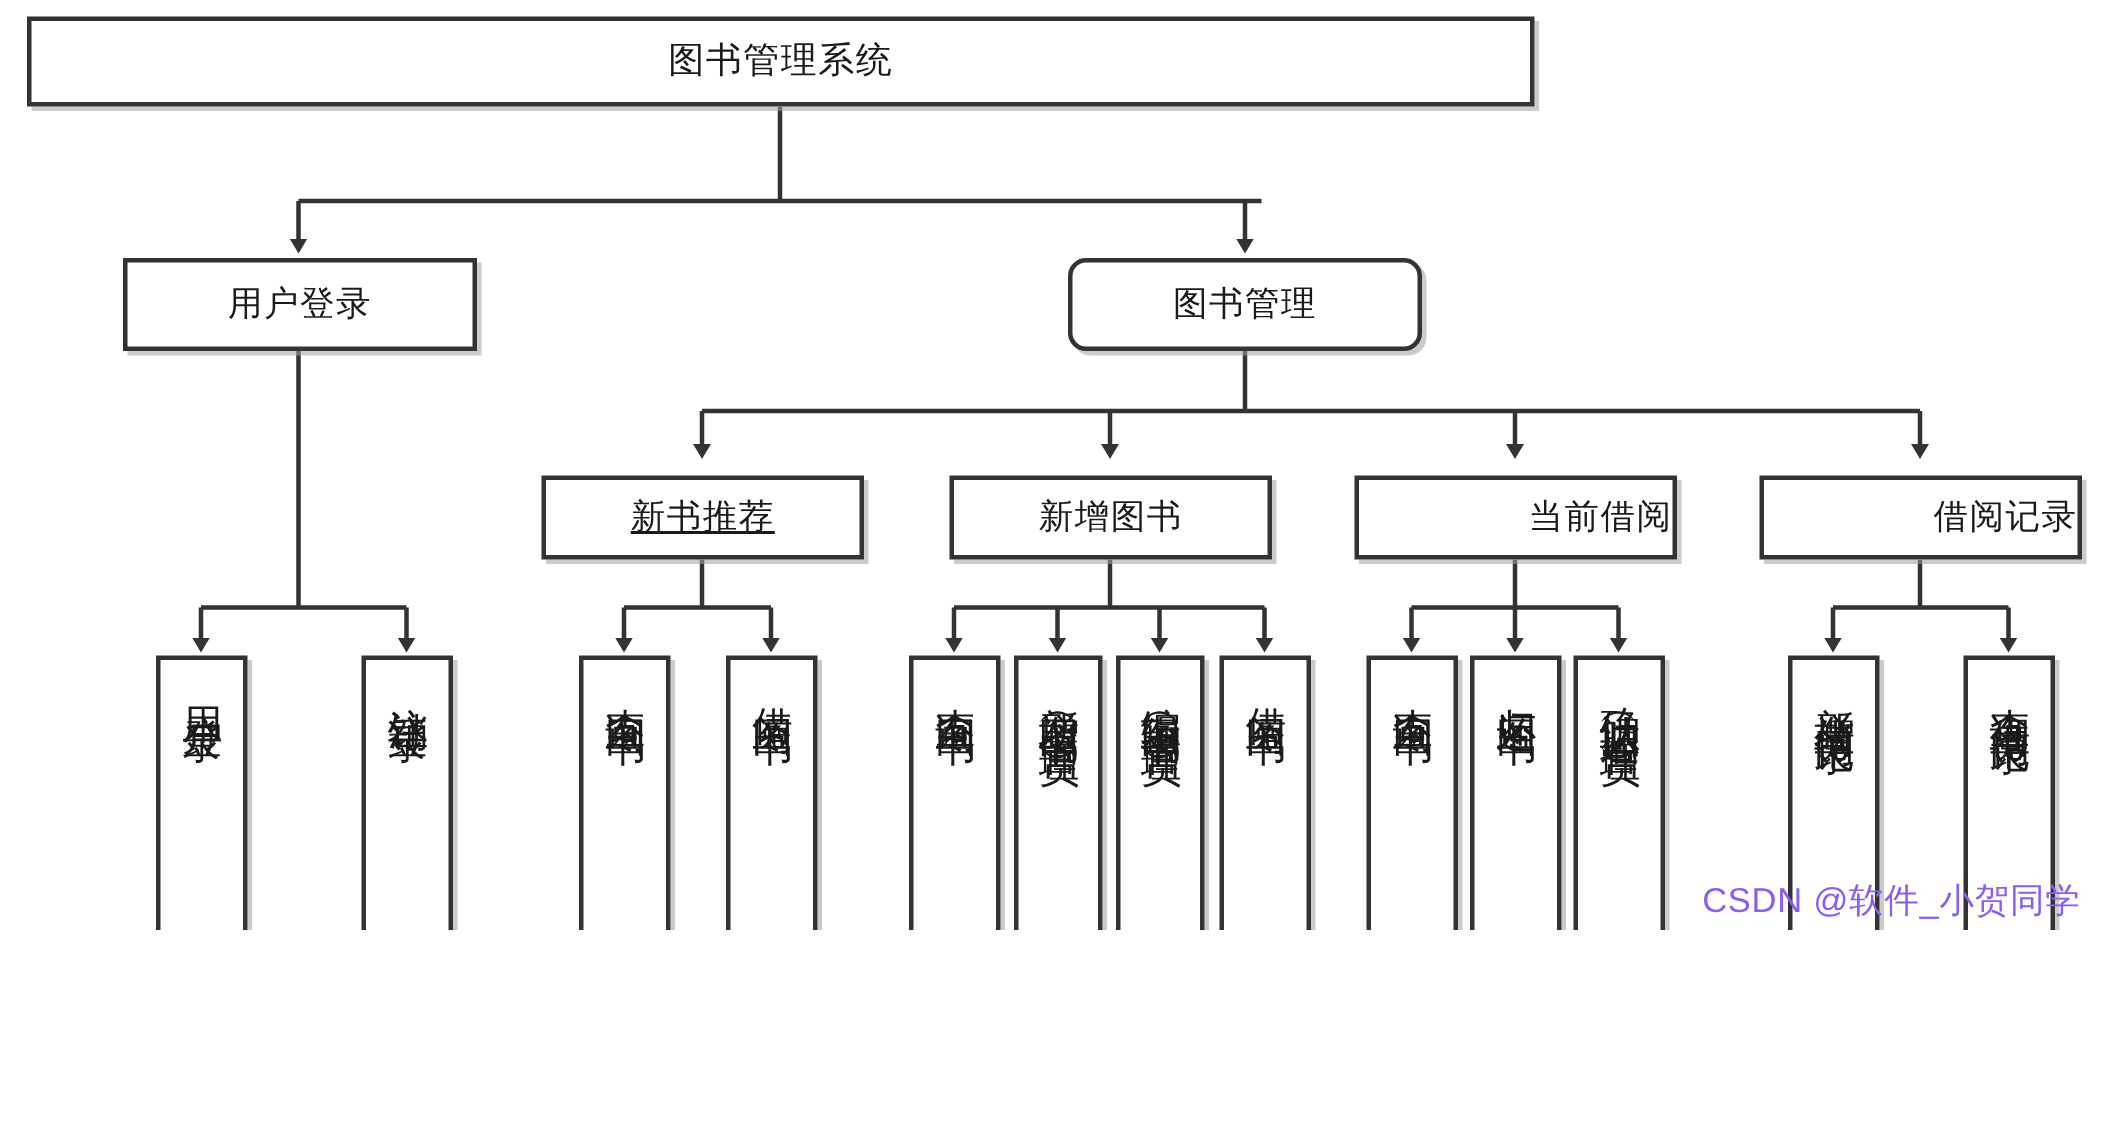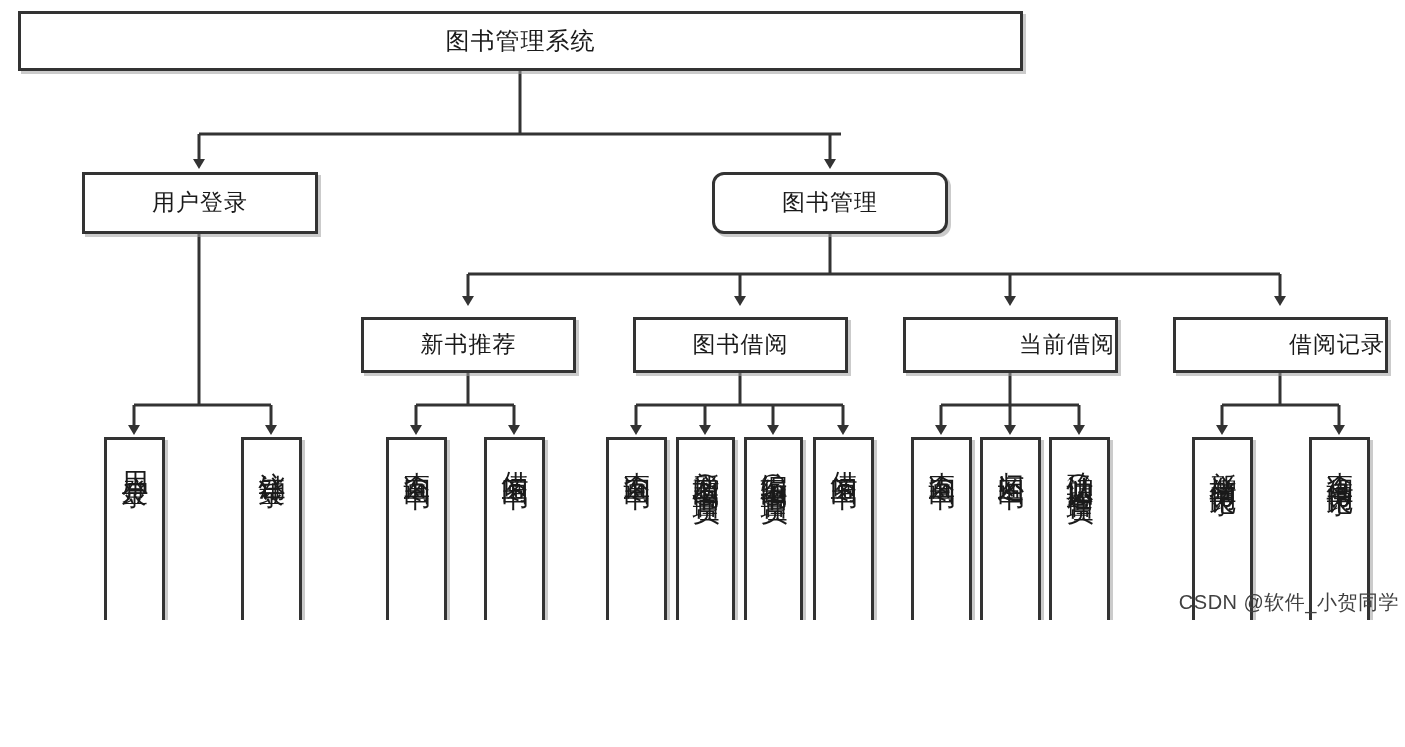--- a/index.html
+++ b/index.html
@@ -59,24 +59,24 @@
   .node.vert .label {
     writing-mode: vertical-rl;
     text-orientation: upright;
     font-size: 27px;
     line-height: 1.0;
     letter-spacing: 4px;
     white-space: nowrap;
   }
   .watermark {
     position: absolute;
-    right: 6px;
+    right: 18px;
     bottom: 4px;
-    font-size: 20px;
-    color: #404040;
+    font-size: 23px;
+    color: #8b5cf6;
     letter-spacing: 0.5px;
     white-space: nowrap;
   }
 </style>
 </head>
 <body>
 
 <div id="canvas">
 
   <svg class="connectors" viewBox="0 0 1405 747" xmlns="http://www.w3.org/2000/svg">
@@ -134,25 +134,25 @@
     <span class="label">图书管理系统</span>
   </div>
 
   <div class="node horiz" style="left:82px; top:172px; width:236px; height:62px;">
     <span class="label">用户登录</span>
   </div>
   <div class="node horiz" style="left:712px; top:172px; width:236px; height:62px;border-radius:12px;">
     <span class="label">图书管理</span>
   </div>
 
-  <div class="node horiz" style="left:361px; top:317px; width:215px; height:56px;">
+  <div class="node horiz" style="left:361px; top:317px; width:215px; height:56px;text-decoration:underline;">
     <span class="label">新书推荐</span>
   </div>
   <div class="node horiz" style="left:633px; top:317px; width:215px; height:56px;">
-    <span class="label">图书借阅</span>
+    <span class="label">新增图书</span>
   </div>
   <div class="node horiz" style="left:903px; top:317px; width:215px; height:56px;justify-content:flex-end;">
     <span class="label">当前借阅</span>
   </div>
   <div class="node horiz" style="left:1173px; top:317px; width:215px; height:56px;justify-content:flex-end;">
     <span class="label">借阅记录</span>
   </div>
 
   <div class="node vert" style="left:104px; top:437px; width:61px; height:297px;">
     <span class="label">用户登录</span>

